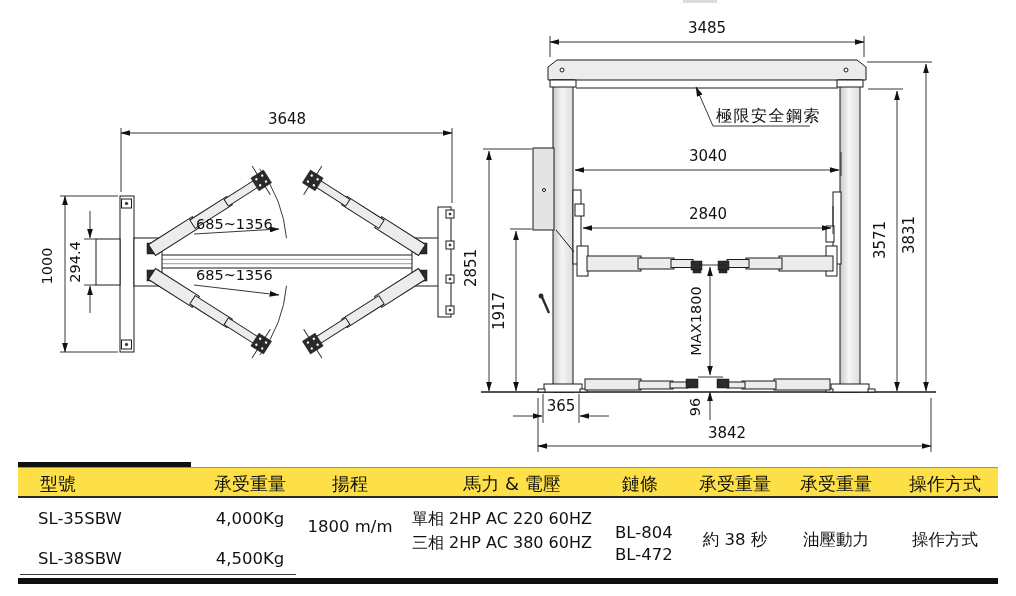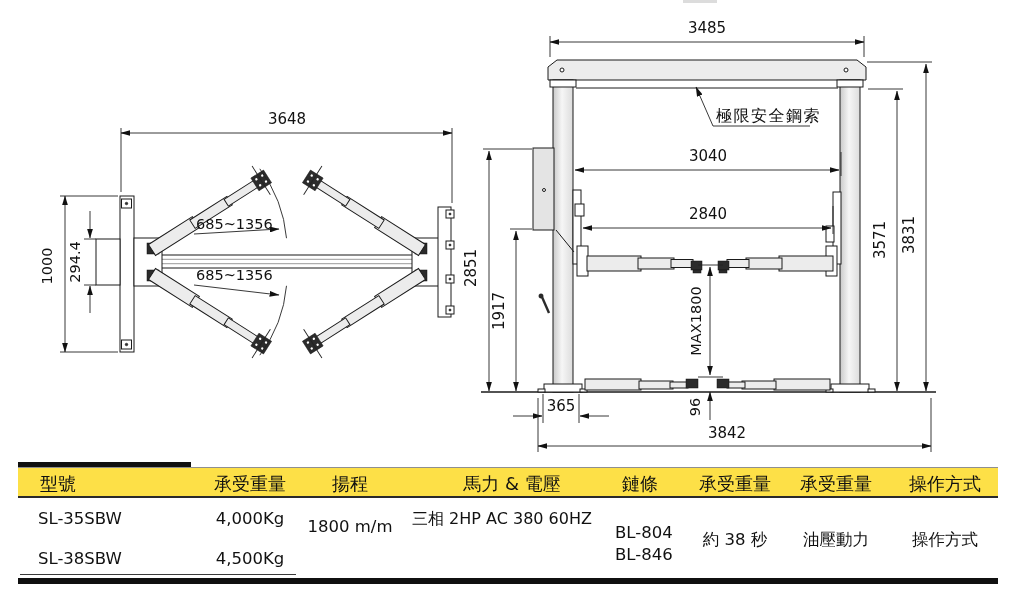--- a/index.html
+++ b/index.html
@@ -322,25 +322,26 @@
     <span style="left:818px" class="ctr">承受重量</span>
     <span style="left:927px" class="ctr">操作方式</span>
   </div>
   <div class="body">
     <div style="left:20px;top:11px">SL-35SBW</div>
     <div style="left:20px;top:51px">SL-38SBW</div>
     <div style="left:232px;top:11px" class="ctr">4,000Kg</div>
     <div style="left:232px;top:51px" class="ctr">4,500Kg</div>
     <div style="left:332px;top:19px" class="ctr">1800 m/m</div>
     <div style="left:394px;top:9px;line-height:23.5px;font-size:16px">
+      <div style="position:static">單相 2HP AC 220 60HZ</div>
       <div style="position:static">三相 2HP AC 380 60HZ</div>
     </div>
     <div style="left:597px;top:24px;line-height:21.5px">
       <div style="position:static">BL-804</div>
-      <div style="position:static">BL-846</div>
+      <div style="position:static">BL-472</div>
     </div>
     <div style="left:717px;top:31px" class="ctr">約 38 秒</div>
     <div style="left:818px;top:31px" class="ctr">油壓動力</div>
     <div style="left:927px;top:31px" class="ctr">操作方式</div>
     <div class="divider"></div>
   </div>
   <div class="botbar"></div>
 </div>
 
 </div>

